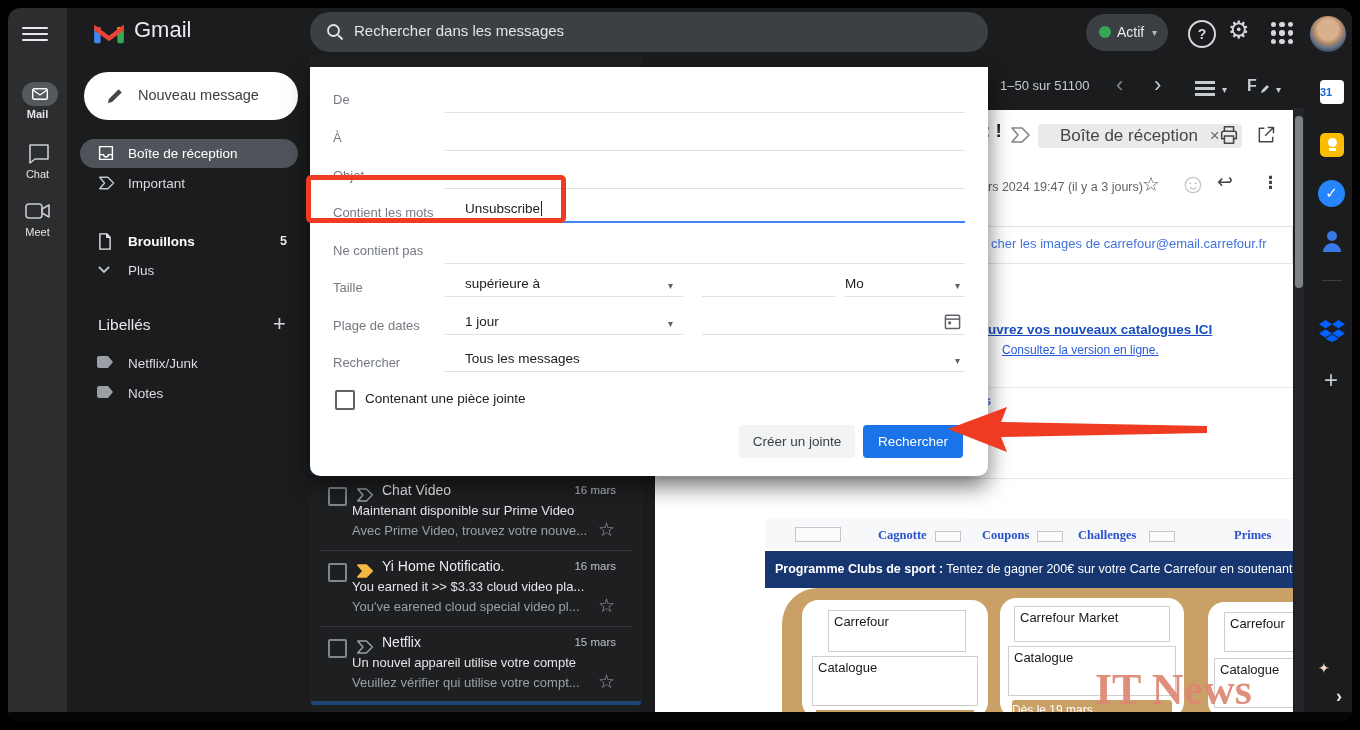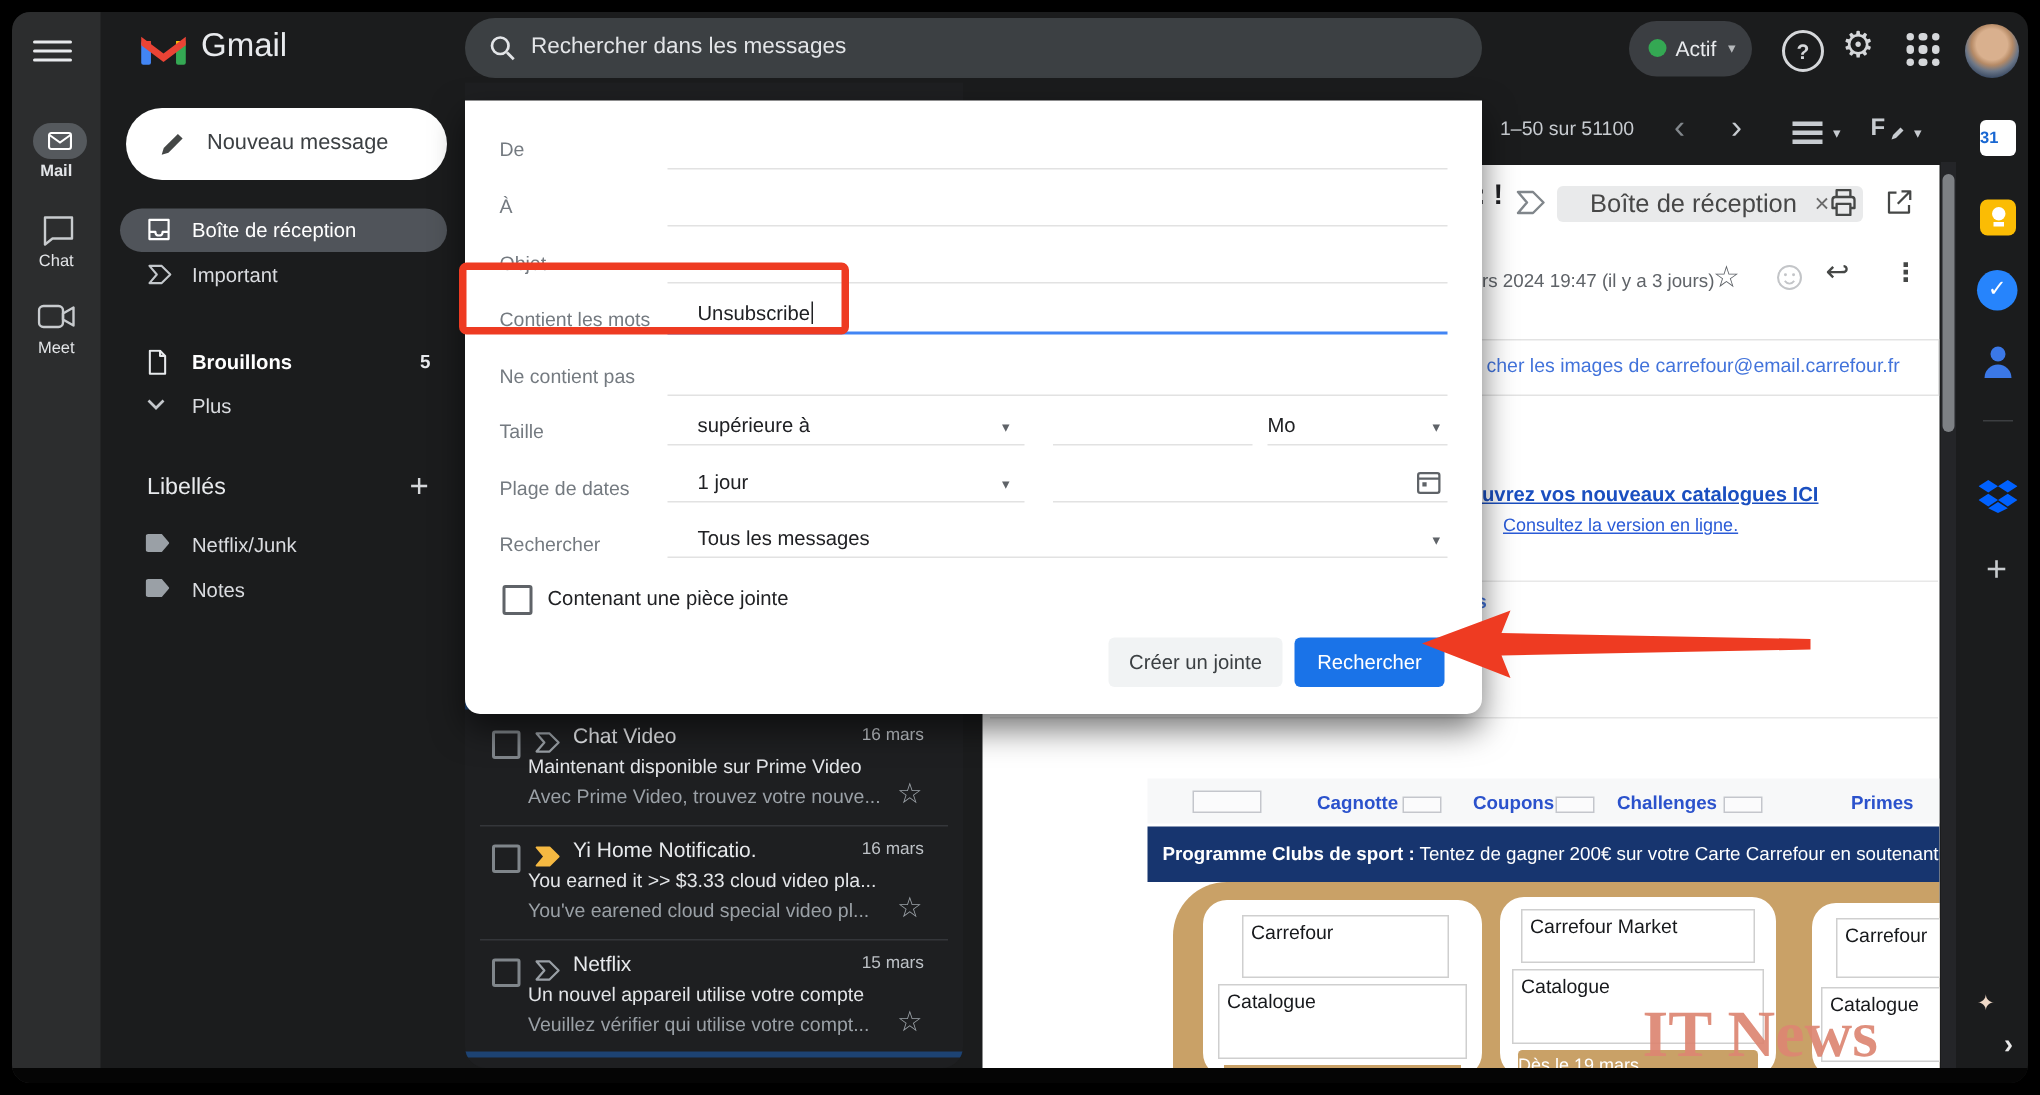--- a/index.html
+++ b/index.html
@@ -34,21 +34,21 @@
     box-shadow:0 10px 22px rgba(0,0,0,.55);z-index:30;}
   .plabel{position:absolute;left:23px;font-size:13px;color:#747a80;white-space:nowrap;}
   .pval{position:absolute;font-size:13.5px;color:#202124;white-space:nowrap;}
   .uline{position:absolute;height:1px;background:#e2e2e2;}
   .caret{position:absolute;font-size:10px;color:#5f6368;}
   
   .hicon{color:#d5d7da;}
   
   #redbox{left:298px;top:167px;width:250px;height:38px;border:5px solid #ee3b22;border-radius:5px;z-index:40;}
   
-  .navlink{position:absolute;top:9px;font-size:12.5px;font-weight:bold;color:#2b52cc;white-space:nowrap;}
+  .navlink{position:absolute;top:9px;font-size:12.5px;font-weight:bold;color:#2b52cc;white-space:nowrap;font-family:Liberation Serif, serif;}
   .navbox{position:absolute;top:12px;width:24px;height:9px;border:1px solid #c4c6cc;background:#fbfbfc;}
   .card{position:absolute;background:#fff;border-radius:16px;}
   .goldbtn{position:absolute;background:#c9a167;color:#fff;font-size:12px;}
   .wm{font-family:"Liberation Serif","DejaVu Serif",serif;font-weight:bold;color:#dd8672;opacity:.92;}
   svg{display:block;}
 </style>
 </head>
 <body>
 
 <div id="win">

